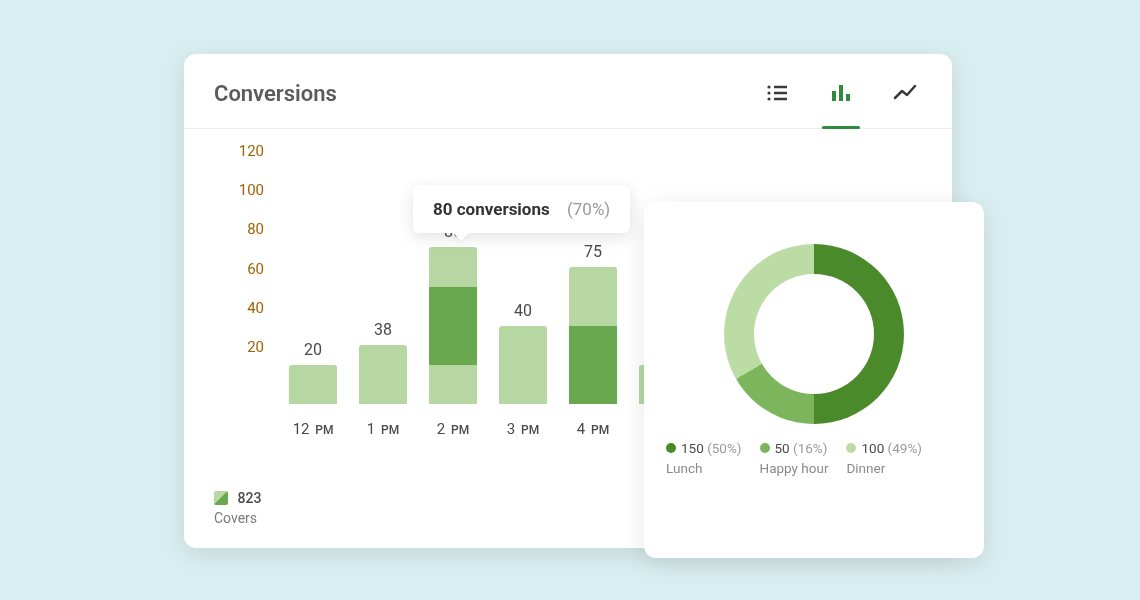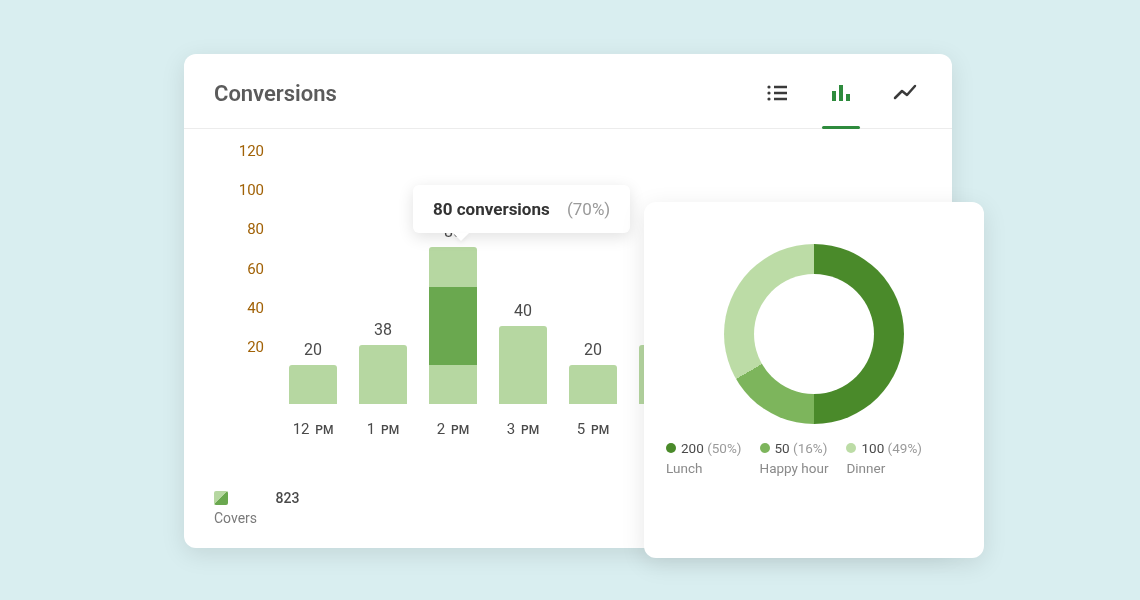--- a/index.html
+++ b/index.html
@@ -88,21 +88,21 @@
 
   .legend {
     position: absolute; left: 30px; bottom: 22px;
     font-size: 14px; color: #7a7a7a;
   }
   .legend .swatch {
     display: inline-block; width: 14px; height: 14px; border-radius: 2px;
     background: linear-gradient(135deg, #b6d7a1 50%, #6aa84f 50%);
     vertical-align: -2px; margin-right: 6px;
   }
-  .legend .value { color: #4a4a4a; font-weight: 500; margin-left: 38px; }
+  .legend .value { color: #4a4a4a; font-weight: 500; }
   .legend .lab { display: block; margin-top: 4px; }
 
   
   .donut-card {
     left: 644px; top: 202px;
     width: 340px; height: 356px;
     padding: 22px 22px 16px 22px;
   }
   .donut-title { font-size: 18px; font-weight: 600; color: #5b5b5b; padding-bottom: 14px; border-bottom: 1px solid #ececec; }
   .donut-wrap { display: flex; justify-content: center; padding: 20px 0 10px 0; }
@@ -177,20 +177,26 @@
             <div class="bar-inner" style="bottom: 39.1667px; height: 78.3333px;"></div>
             <div class="bar-label" style="bottom: 162.667px;">80</div>
             <div class="x-tick">2 <span class="ampm">PM</span></div>
           </div>
           <div class="bar-slot">
             <div class="bar-outer" style="height: 78.3333px;"></div>
             <div class="bar-label" style="bottom: 84.3333px;">40</div>
             <div class="x-tick">3 <span class="ampm">PM</span></div>
           </div>
           <div class="bar-slot">
+            <div class="bar-outer" style="height: 137.083px;"></div>
+            <div class="bar-inner" style="bottom: 0px; height: 78.3333px;"></div>
+            <div class="bar-label" style="bottom: 143.083px;">75</div>
+            <div class="x-tick">4 <span class="ampm">PM</span></div>
+          </div>
+          <div class="bar-slot">
             <div class="bar-outer" style="height: 39.1667px;"></div>
             <div class="bar-label" style="bottom: 45.1667px;">20</div>
             <div class="x-tick">5 <span class="ampm">PM</span></div>
           </div>
           <div class="bar-slot">
             <div class="bar-outer" style="height: 58.75px;"></div>
             <div class="bar-label" style="bottom: 64.75px;">2</div>
             <div class="x-tick">6</div>
           </div>
         </div>
@@ -207,17 +213,17 @@
     <span class="value">823</span>
     <span class="lab">Covers</span>
   </div>
 </div>
 
 <div class="card donut-card">
   <div class="donut-wrap">
     <div class="donut" id="donut" style="background: conic-gradient(rgb(74, 138, 42) 0deg, rgb(74, 138, 42) 180deg, rgb(125, 181, 92) 180deg, rgb(125, 181, 92) 240deg, rgb(188, 220, 166) 240deg, rgb(188, 220, 166) 360deg);"></div>
   </div>
   <div class="donut-legend" id="donut-legend">
-      <div class="dl-item"><span class="dot" style="background:#4a8a2a"></span><span>200</span> <span class="pct">(50%)</span><span class="lab">Lunch</span></div>
+      <div class="dl-item"><span class="dot" style="background:#4a8a2a"></span><span>150</span> <span class="pct">(50%)</span><span class="lab">Lunch</span></div>
       <div class="dl-item"><span class="dot" style="background:#7db55c"></span><span>50</span> <span class="pct">(16%)</span><span class="lab">Happy hour</span></div>
       <div class="dl-item"><span class="dot" style="background:#bcdca6"></span><span>100</span> <span class="pct">(49%)</span><span class="lab">Dinner</span></div>
     </div>
 </div>
 
 </body></html>

